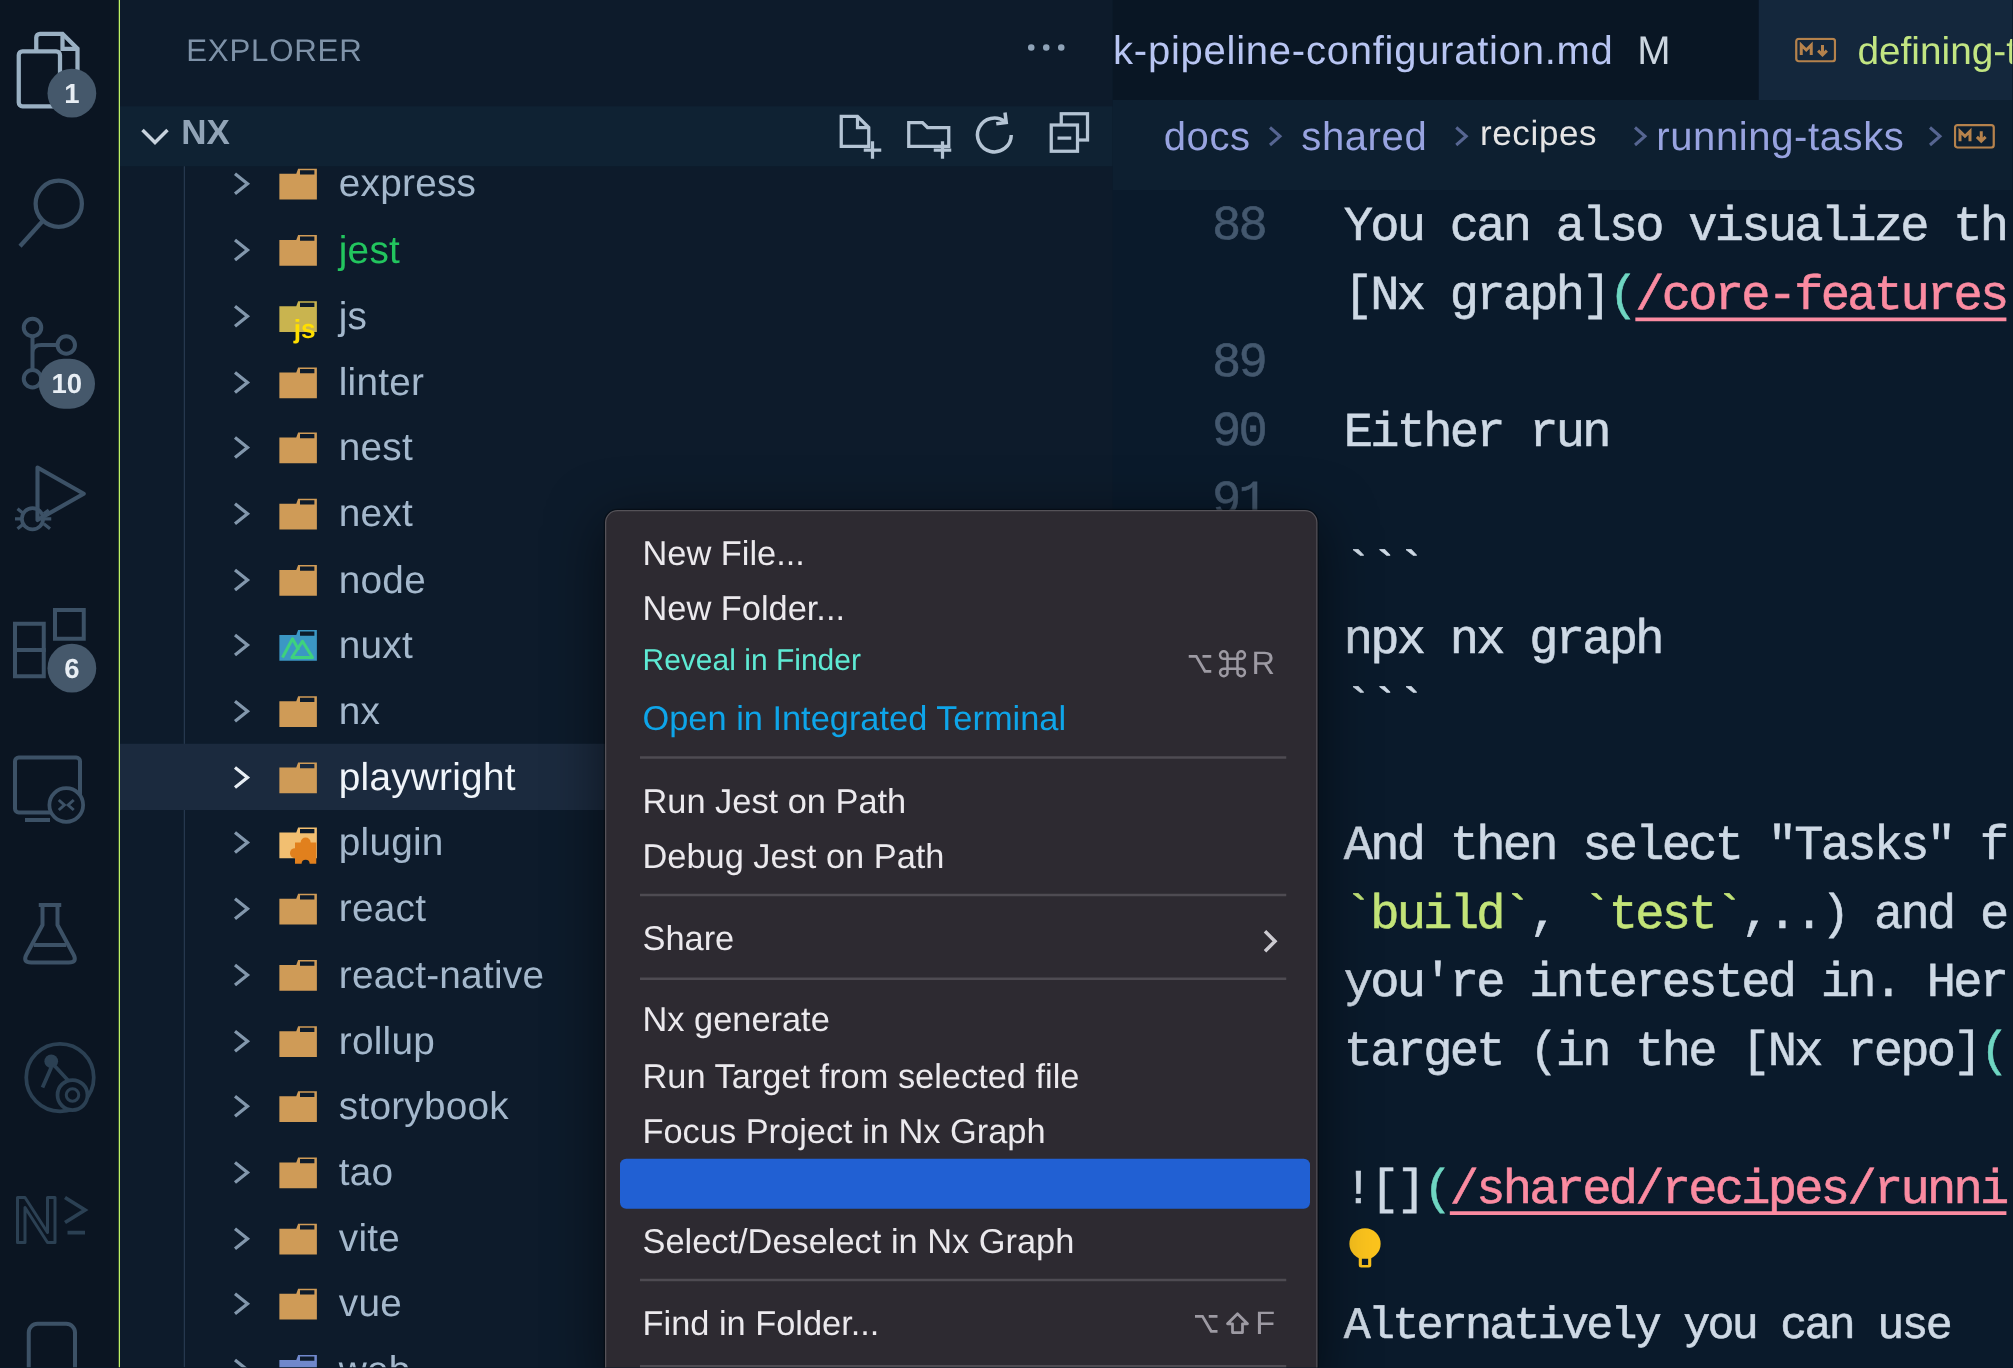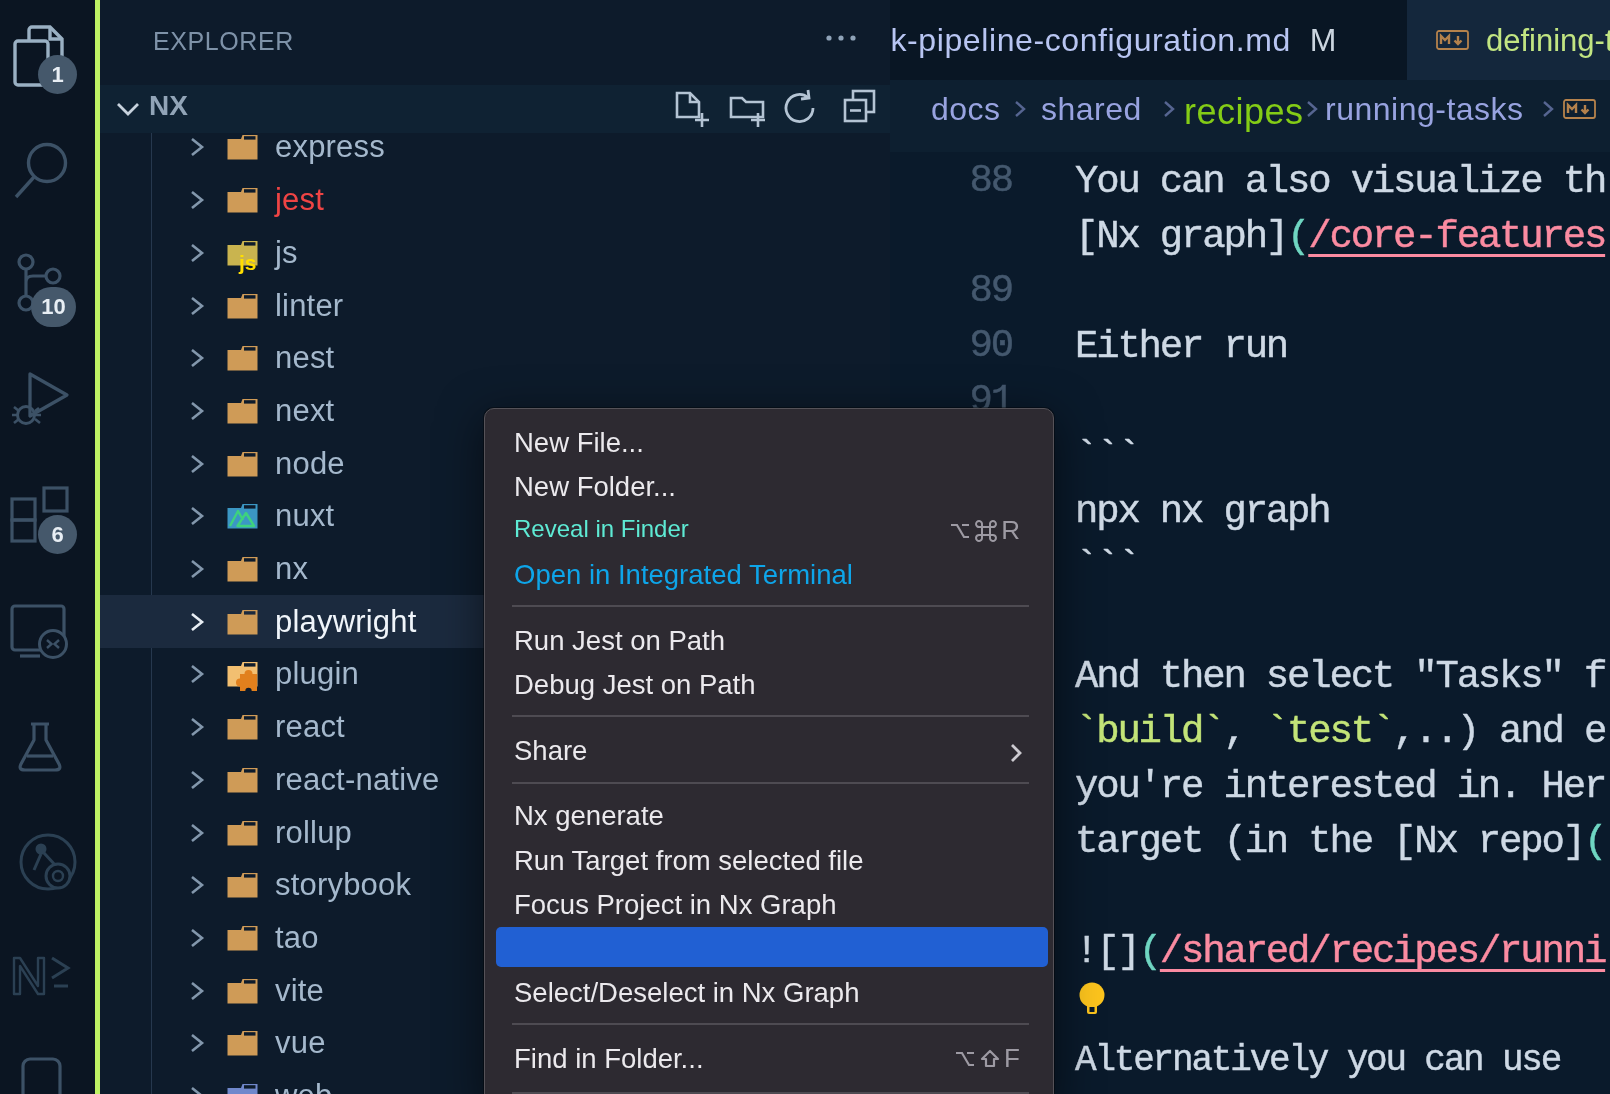--- a/index.html
+++ b/index.html
@@ -24,21 +24,21 @@
     </div>
 <div class="abs" style="left:0;top:80px;width:720px;height:72px;background:#0d1f30"></div>
 <div class="abs" style="left:41px;color:#98a3e0;font-size:32px;letter-spacing:0.5px;top:91px;white-space:nowrap">docs</div>
 <svg class="abs" style="left:122px;top:98px" width="16" height="22" viewBox="0 0 16 22">
       <path d="M4 4 L12 11 L4 18" fill="none" stroke="#566591" stroke-width="2.4"></path>
     </svg>
 <div class="abs" style="left:151px;color:#98a3e0;font-size:32px;letter-spacing:0.5px;top:91px;white-space:nowrap">shared</div>
 <svg class="abs" style="left:271px;top:98px" width="16" height="22" viewBox="0 0 16 22">
       <path d="M4 4 L12 11 L4 18" fill="none" stroke="#566591" stroke-width="2.4"></path>
     </svg>
-<div class="abs" style="left:294px;color:#84cc16;font-size:36px;letter-spacing:0.5px;top:91px;white-space:nowrap">recipes</div>
+<div class="abs" style="left:294px;color:#e5e5e5;font-size:28px;letter-spacing:0.5px;top:91px;white-space:nowrap">recipes</div>
 <svg class="abs" style="left:414px;top:98px" width="16" height="22" viewBox="0 0 16 22">
       <path d="M4 4 L12 11 L4 18" fill="none" stroke="#566591" stroke-width="2.4"></path>
     </svg>
 <div class="abs" style="left:435px;color:#98a3e0;font-size:32px;letter-spacing:0.5px;top:91px;white-space:nowrap">running-tasks</div>
 <svg class="abs" style="left:650px;top:98px" width="16" height="22" viewBox="0 0 16 22">
       <path d="M4 4 L12 11 L4 18" fill="none" stroke="#566591" stroke-width="2.4"></path>
     </svg>
 <svg class="abs" style="left:673px;top:99px" width="33" height="20" viewBox="0 0 33 20">
       <rect x="1" y="1" width="31" height="18" rx="2" fill="none" stroke="#b5824c" stroke-width="1.8"></rect>
       <path d="M5 14 V6 L9 10 L13 6 V14" fill="none" stroke="#b5824c" stroke-width="2.4"></path>
@@ -113,21 +113,21 @@
       <circle cx="40" cy="44" r="5" fill="none" stroke="#2b4053" stroke-width="2.4"></circle>
     </svg>
 <svg class="abs" style="left:10px;top:952px" width="62" height="48" viewBox="0 0 62 48">
       <path d="M4 42 V6 H10 L28 34 V6 H34 V42 H28 L10 14 V42 Z" fill="none" stroke="#2b4053" stroke-width="2.4" stroke-linejoin="round"></path>
       <path d="M42 6 L58 16 L42 26 M44 34 H58" fill="none" stroke="#2b4053" stroke-width="3"></path>
     </svg>
 <svg class="abs" style="left:20px;top:1056px" width="44" height="38" viewBox="0 0 44 38">
       <rect x="3" y="3" width="37" height="46" rx="7" fill="none" stroke="#3c5166" stroke-width="3.2"></rect>
     </svg>
 </div>
-<div class="abs" style="left:95px;top:0;width:795px;height:1094px;background:#0d1b2b;overflow:hidden;border-left:5px solid #bef264;box-sizing:border-box">
+<div class="abs" style="left:95px;top:0;width:795px;height:1094px;background:#0d1b2b;overflow:hidden;border-left:1px solid #bef264;box-sizing:border-box">
 <div class="abs" style="left:53px;top:27px;font-size:25px;letter-spacing:0.6px;color:#7e92a8">EXPLORER</div>
 <svg class="abs" style="left:722px;top:30px" width="40" height="16" viewBox="0 0 40 16">
       <circle cx="7" cy="8" r="2.6" fill="#8fa3b8"></circle>
       <circle cx="19" cy="8" r="2.6" fill="#8fa3b8"></circle>
       <circle cx="31" cy="8" r="2.6" fill="#8fa3b8"></circle>
     </svg>
 <div class="abs" style="left:0;top:85px;width:795px;height:48px;background:#0f2233"></div>
 <svg class="abs" style="left:14px;top:96px" width="28" height="26" viewBox="0 0 28 26">
       <path d="M4 8 L14 18 L24 8" fill="none" stroke="#c7d2dd" stroke-width="2.8"></path>
     </svg>
@@ -159,21 +159,21 @@
       <rect x="17" y="2.2" width="11.5" height="3.4" fill="#0d1b2b"></rect>
     </svg>
 <div class="abs" style="left:175px;top:129.3px;font-size:31px;letter-spacing:0.2px;font-weight:400;color:#a4b8cc;white-space:nowrap">express</div>
 <svg class="abs" style="left:86px;top:188.0px" width="22" height="24" viewBox="0 0 22 24">
       <path d="M6 4 L16 12 L6 20" fill="none" stroke="#8297ac" stroke-width="2.6"></path>
     </svg>
 <svg class="abs" style="left:127px;top:187.0px" width="32" height="31" viewBox="0 0 32 31" overflow="visible">
       <path d="M0.5 5 H14 L15.5 1 H30.5 V25.5 H0.5 Z" fill="#cf9b57"></path>
       <rect x="17" y="2.2" width="11.5" height="3.4" fill="#0d1b2b"></rect>
     </svg>
-<div class="abs" style="left:175px;top:182.0px;font-size:31px;letter-spacing:0.2px;font-weight:400;color:#ef4444;white-space:nowrap">jest</div>
+<div class="abs" style="left:175px;top:182.0px;font-size:31px;letter-spacing:0.2px;font-weight:400;color:#22c55e;white-space:nowrap">jest</div>
 <svg class="abs" style="left:86px;top:240.8px" width="22" height="24" viewBox="0 0 22 24">
       <path d="M6 4 L16 12 L6 20" fill="none" stroke="#8297ac" stroke-width="2.6"></path>
     </svg>
 <svg class="abs" style="left:127px;top:239.8px" width="32" height="31" viewBox="0 0 32 31" overflow="visible">
       <path d="M0.5 5 H14 L15.5 1 H30.5 V25.5 H0.5 Z" fill="#c9b44f"></path>
       <rect x="17" y="2.2" width="11.5" height="3.4" fill="#0d1b2b"></rect>
       <text x="12" y="30" font-family="Liberation Sans" font-weight="bold" font-size="21" fill="#ffdf00">js</text>
     </svg>
 <div class="abs" style="left:175px;top:234.8px;font-size:31px;letter-spacing:0.2px;font-weight:400;color:#a4b8cc;white-space:nowrap">js</div>
 <svg class="abs" style="left:86px;top:293.5px" width="22" height="24" viewBox="0 0 22 24">

